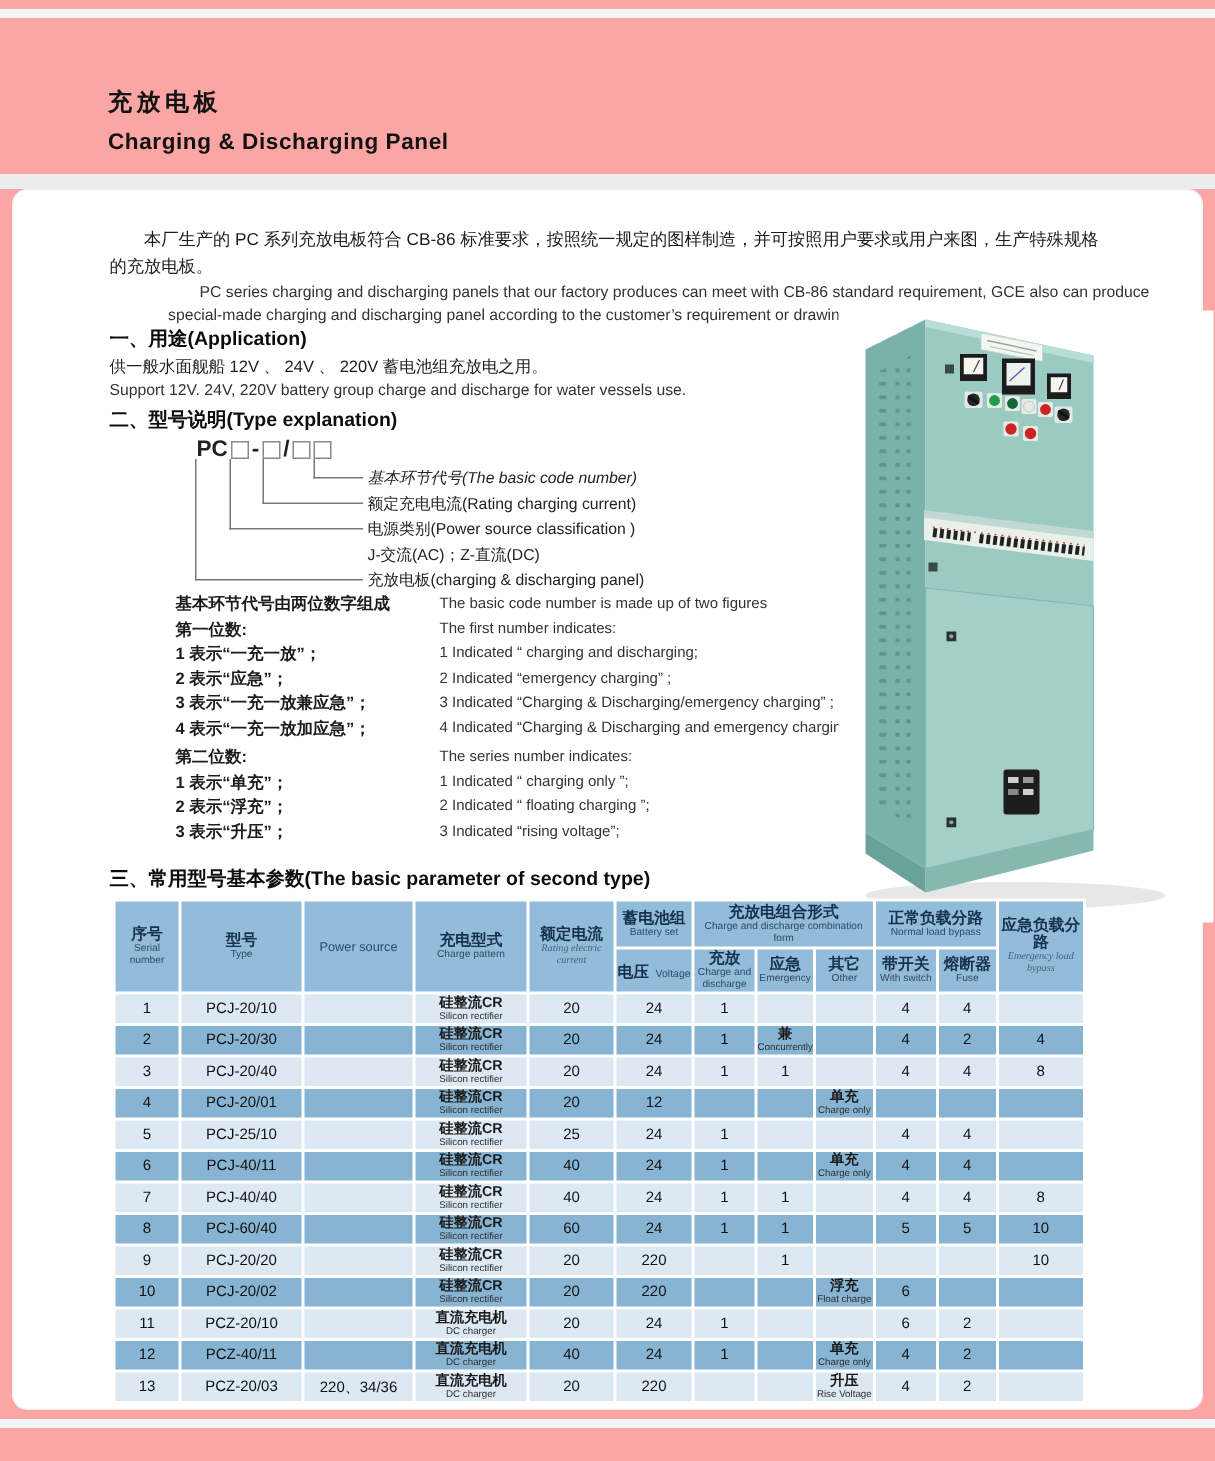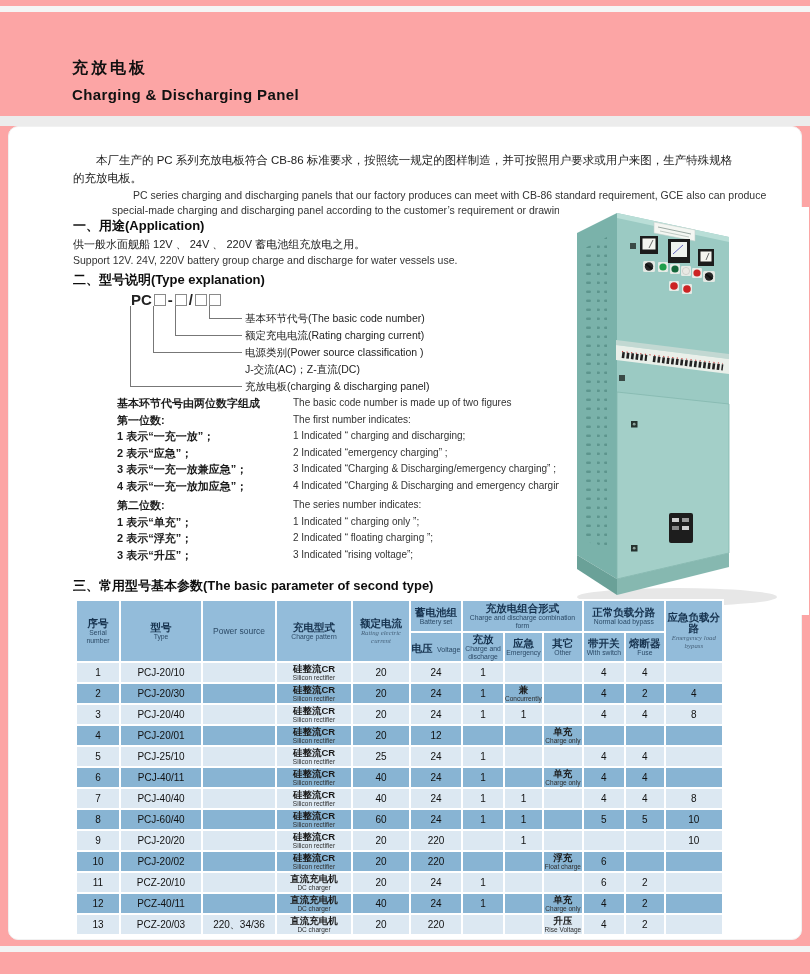--- a/index.html
+++ b/index.html
@@ -33,21 +33,21 @@
   .diagram{position:absolute;left:100px;top:164px;width:470px;height:118px;}
   .model-line{position:absolute;left:10px;top:0;display:flex;align-items:center;gap:2px;
               font-size:15px;font-weight:bold;color:#222;margin-left:12px;}
   .code-box{display:inline-block;width:10px;height:10px;border:1.5px solid #8a8a8a;background:#fff;}
   .lshape{position:absolute;border-left:1px solid #777;border-bottom:1px solid #777;}
   .l1{left:100px;top:15px;width:32px;height:12px;}
   .l2{left:66px;top:15px;width:66px;height:29px;}
   .l3{left:44px;top:15px;width:88px;height:46px;}
   .l4{left:21px;top:15px;width:111px;height:80px;}
   .dlabel{position:absolute;left:136px;font-size:10.5px;color:#222;white-space:nowrap;}
-  .dl1{top:21px;}.dl2{top:38px;}.dl3{top:55px;}.dl4{top:72px;}.dl5{top:89px;}
+  .dl1{top:21px;font-style:italic;}.dl2{top:38px;}.dl3{top:55px;}.dl4{top:72px;}.dl5{top:89px;}
 
   
   .code-grid{position:absolute;left:64px;width:640px;display:grid;grid-template-columns:176px 1fr;
              column-gap:0;font-size:11px;line-height:16.5px;margin-left:44px;}
   .b1{top:268px;}
   .b2{top:370px;}
   .cg-cn{color:#1c1c1c;font-weight:bold;}
   .cg-en{color:#333;font-size:10px;font-weight:normal;}
 
   

